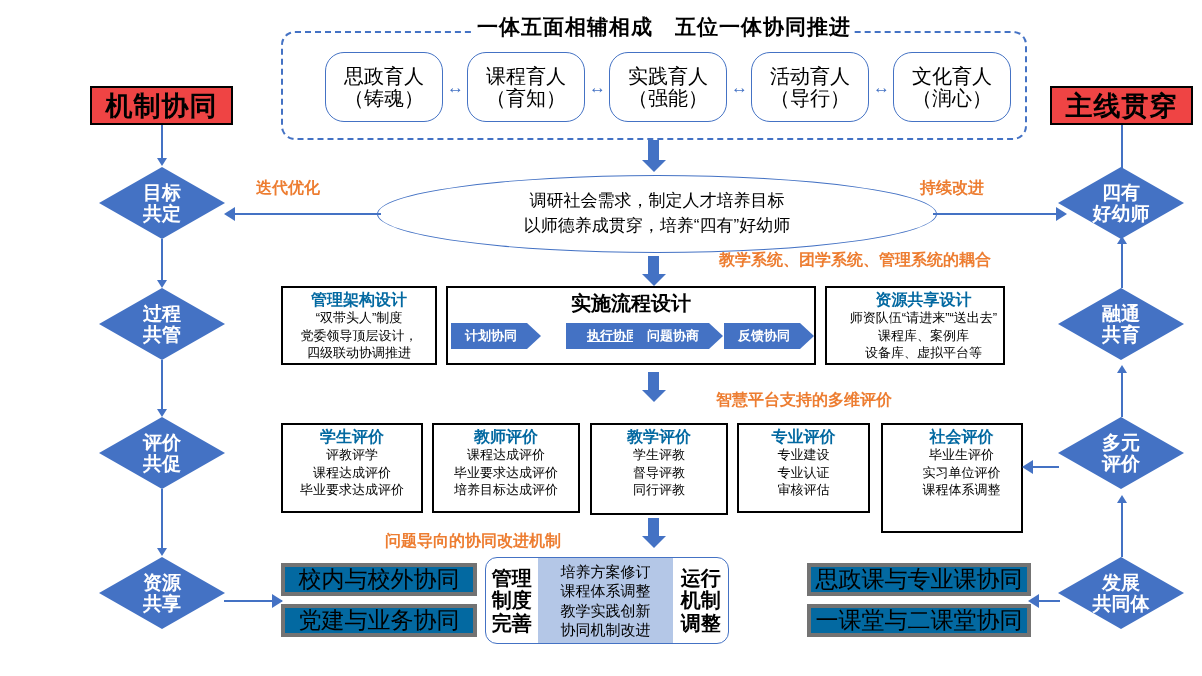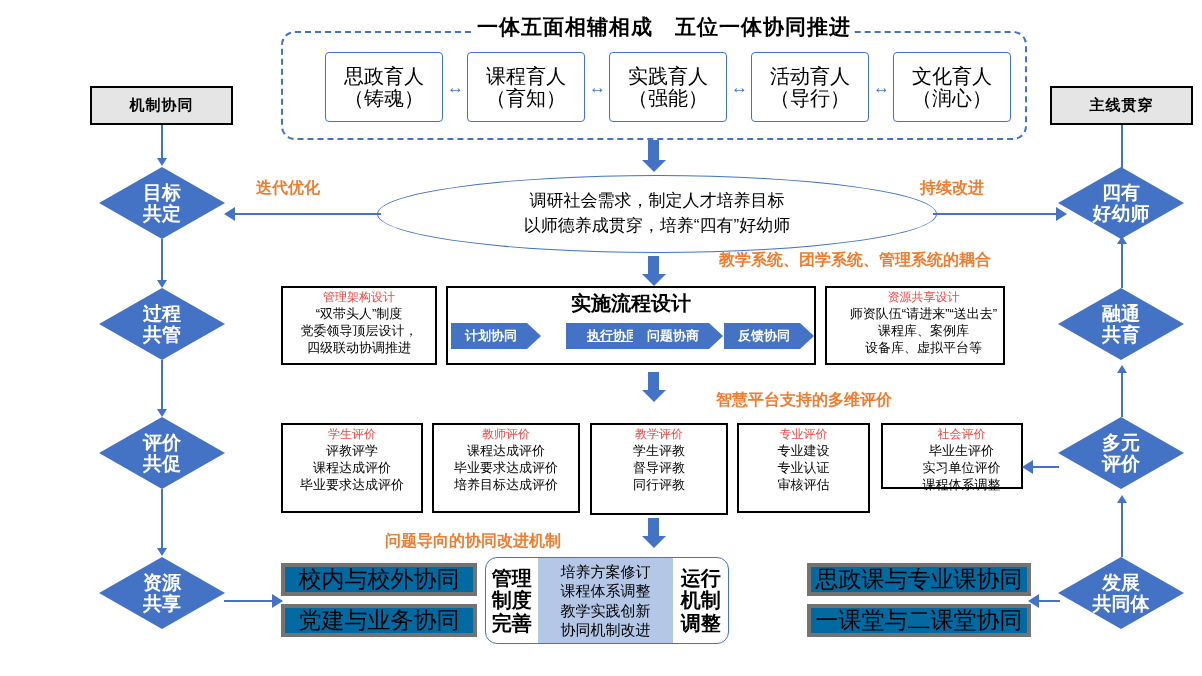--- a/index.html
+++ b/index.html
@@ -8,38 +8,38 @@
     background:#ffffff;
     font-family:"Liberation Sans","DejaVu Sans",sans-serif;
     overflow:hidden;
     position:relative;
   }
   #canvas{position:relative;width:1202px;height:676px;margin-left:44px;}
   .abs{position:absolute;box-sizing:border-box;}
 
   
   .banner{
-    background:#e5e5e5;border:2px solid #000;
-    display:flex;align-items:center;justify-content:center;
-    font-weight:bold;color:#000;font-size:15px;letter-spacing:1px;
+    background:#ef4444;border:2px solid #000;
+    display:flex;align-items:center;justify-content:center;
+    font-weight:bold;color:#000;font-size:27px;letter-spacing:1px;
   }
 
   
   .diamond{
     display:flex;align-items:center;justify-content:center;
     color:#fff;font-weight:bold;text-align:center;line-height:1.12;
     font-size:19px;
     background:#4472C4;
     clip-path:polygon(50% 0%,100% 50%,50% 100%,0% 50%);
   }
 
   
   .dashbox{border:2px dashed #4472C4;border-radius:14px;}
   .pillar{
-    border:1.6px solid #4472C4;border-radius:4px;background:#fff;
+    border:1.6px solid #4472C4;border-radius:19px;background:#fff;
     display:flex;align-items:center;justify-content:center;
     text-align:center;line-height:1.1;font-size:20px;color:#000;
   }
   .toptitle{
     font-size:21px;font-weight:bold;color:#000;background:#fff;
     text-align:center;white-space:nowrap;letter-spacing:1px;
   }
 
   
   .ellipse{
@@ -50,21 +50,21 @@
 
   
   .ocap{color:#ED7D31;font-weight:bold;font-size:16px;white-space:nowrap;}
 
   
   .card{
     border:2.5px solid #000;background:#fff;
     display:flex;flex-direction:column;align-items:center;
     justify-content:flex-start;padding-top:3px;
   }
-  .card .hd{font-size:12px;font-weight:normal;color:#ef4444;line-height:1.15;}
+  .card .hd{font-size:16px;font-weight:bold;color:#0369a1;line-height:1.15;}
   .card .bd{font-size:13px;color:#000;line-height:1.33;text-align:center;}
 
   .flowcard{border:2.5px solid #000;background:#fff;}
   .flowhd{font-size:20px;font-weight:bold;text-align:center;color:#000;}
 
   
   .chev{
     background:#4472C4;color:#fff;font-weight:bold;font-size:13px;
     display:flex;align-items:center;justify-content:center;
     clip-path:polygon(0 0, calc(100% - 14px) 0, 100% 50%, calc(100% - 14px) 100%, 0 100%);
@@ -320,21 +320,21 @@
 
   <div class="abs card" style="left:693px;top:423px;width:133px;height:90px;">
     <div class="hd">专业评价</div>
     <div class="bd">
       <div>专业建设</div>
       <div>专业认证</div>
       <div>审核评估</div>
     </div>
   </div>
 
-  <div class="abs card" style="left:837px;top:423px;width:142px;height:66px;padding-left:19px;">
+  <div class="abs card" style="left:837px;top:423px;width:142px;height:110px;padding-left:19px;">
     <div class="hd">社会评价</div>
     <div class="bd">
       <div>毕业生评价</div>
       <div>实习单位评价</div>
       <div>课程体系调整</div>
     </div>
   </div>
 
   <div class="abs ln hl" style="left:980px;top:466px;width:35px;"></div>
   <div class="abs arrowleft" style="left:978px;top:460px;"></div>

